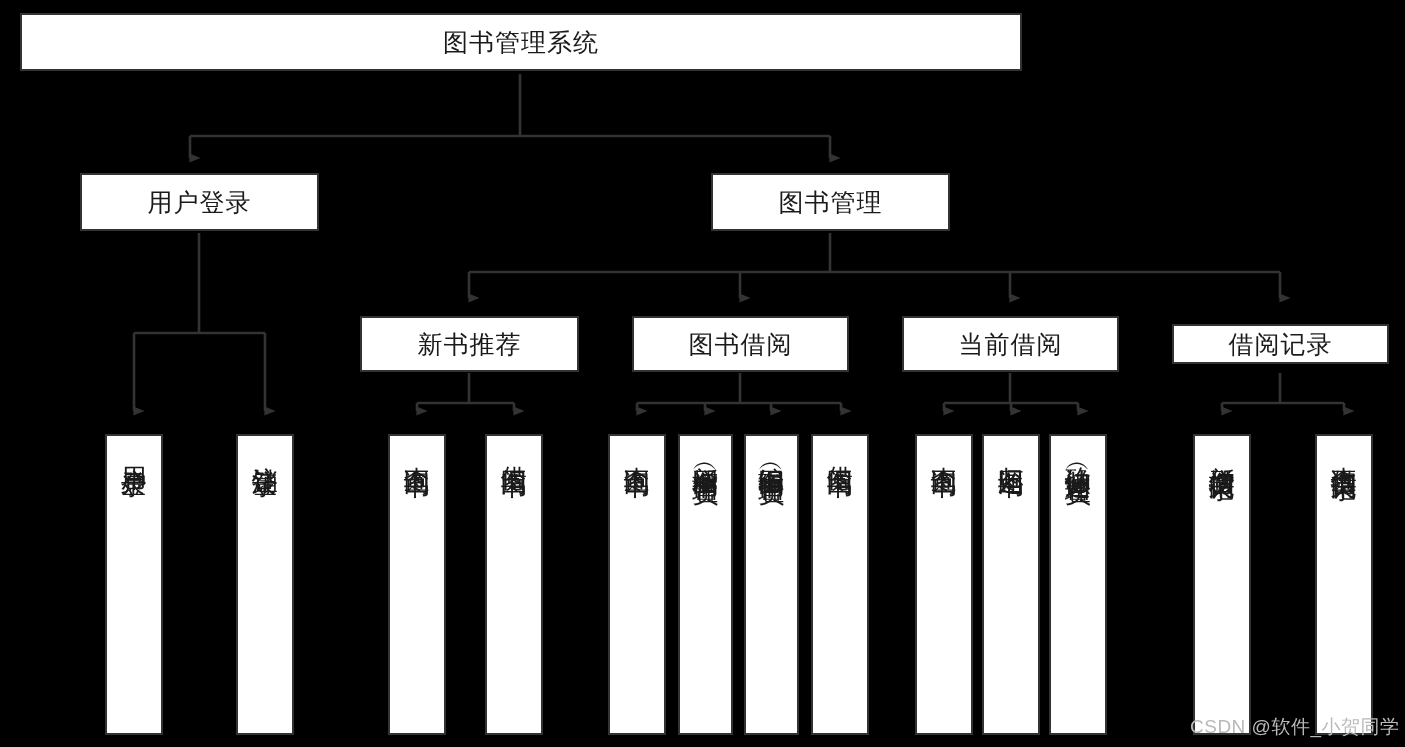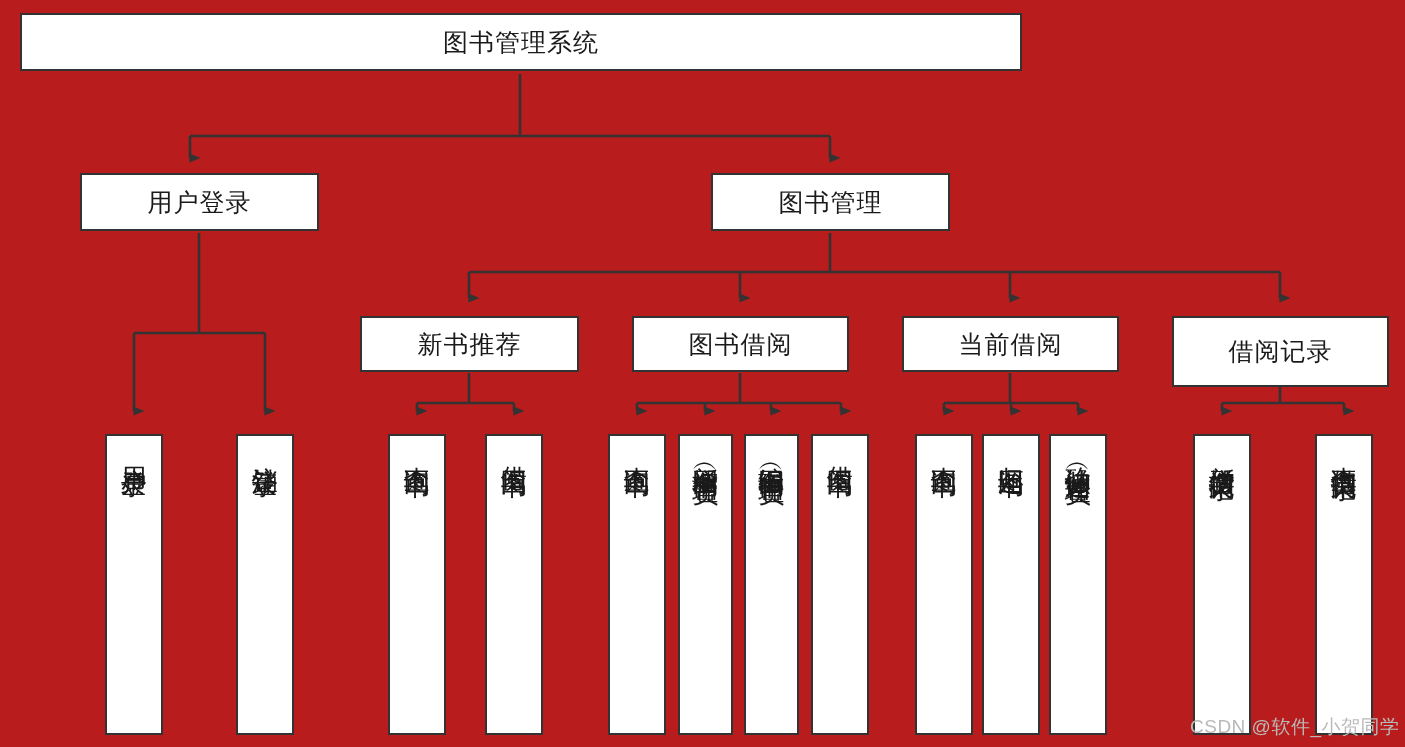--- a/index.html
+++ b/index.html
@@ -7,21 +7,21 @@
     padding: 0;
     background: #ffffff;
   }
   body {
     font-family: "Liberation Sans", "DejaVu Sans", sans-serif;
   }
   #canvas {
     position: relative;
     width: 1405px;
     height: 747px;
-    background: #b91c1c;
+    background: #000000;
     overflow: hidden;
   }
   svg.edges {
     position: absolute;
     left: 0;
     top: 0;
     width: 1405px;
     height: 747px;
     pointer-events: none;
   }
@@ -129,21 +129,21 @@
 
   <div class="node horiz" style="left:711px; top:173px; width:239px; height:58px;">
     <span>图书管理</span>
   </div>
   <div class="node horiz" style="left:902px; top:316px; width:217px; height:56px;">
     <span>当前借阅</span>
   </div>
   <div class="node horiz" style="left:632px; top:316px; width:217px; height:56px;">
     <span>图书借阅</span>
   </div>
-  <div class="node horiz" style="left:1172px; top:316px; width:217px; height:71px;">
+  <div class="node horiz" style="left:1172px; top:324px; width:217px; height:40px;">
     <span>借阅记录</span>
   </div>
 
   <div class="node vert" style="left:105px; top:434px; width:58px; height:301px;">
     <span class="vtext">用户登录</span>
   </div>
   <div class="node vert" style="left:236px; top:434px; width:58px; height:301px;">
     <span class="vtext">注销登录</span>
   </div>
 

